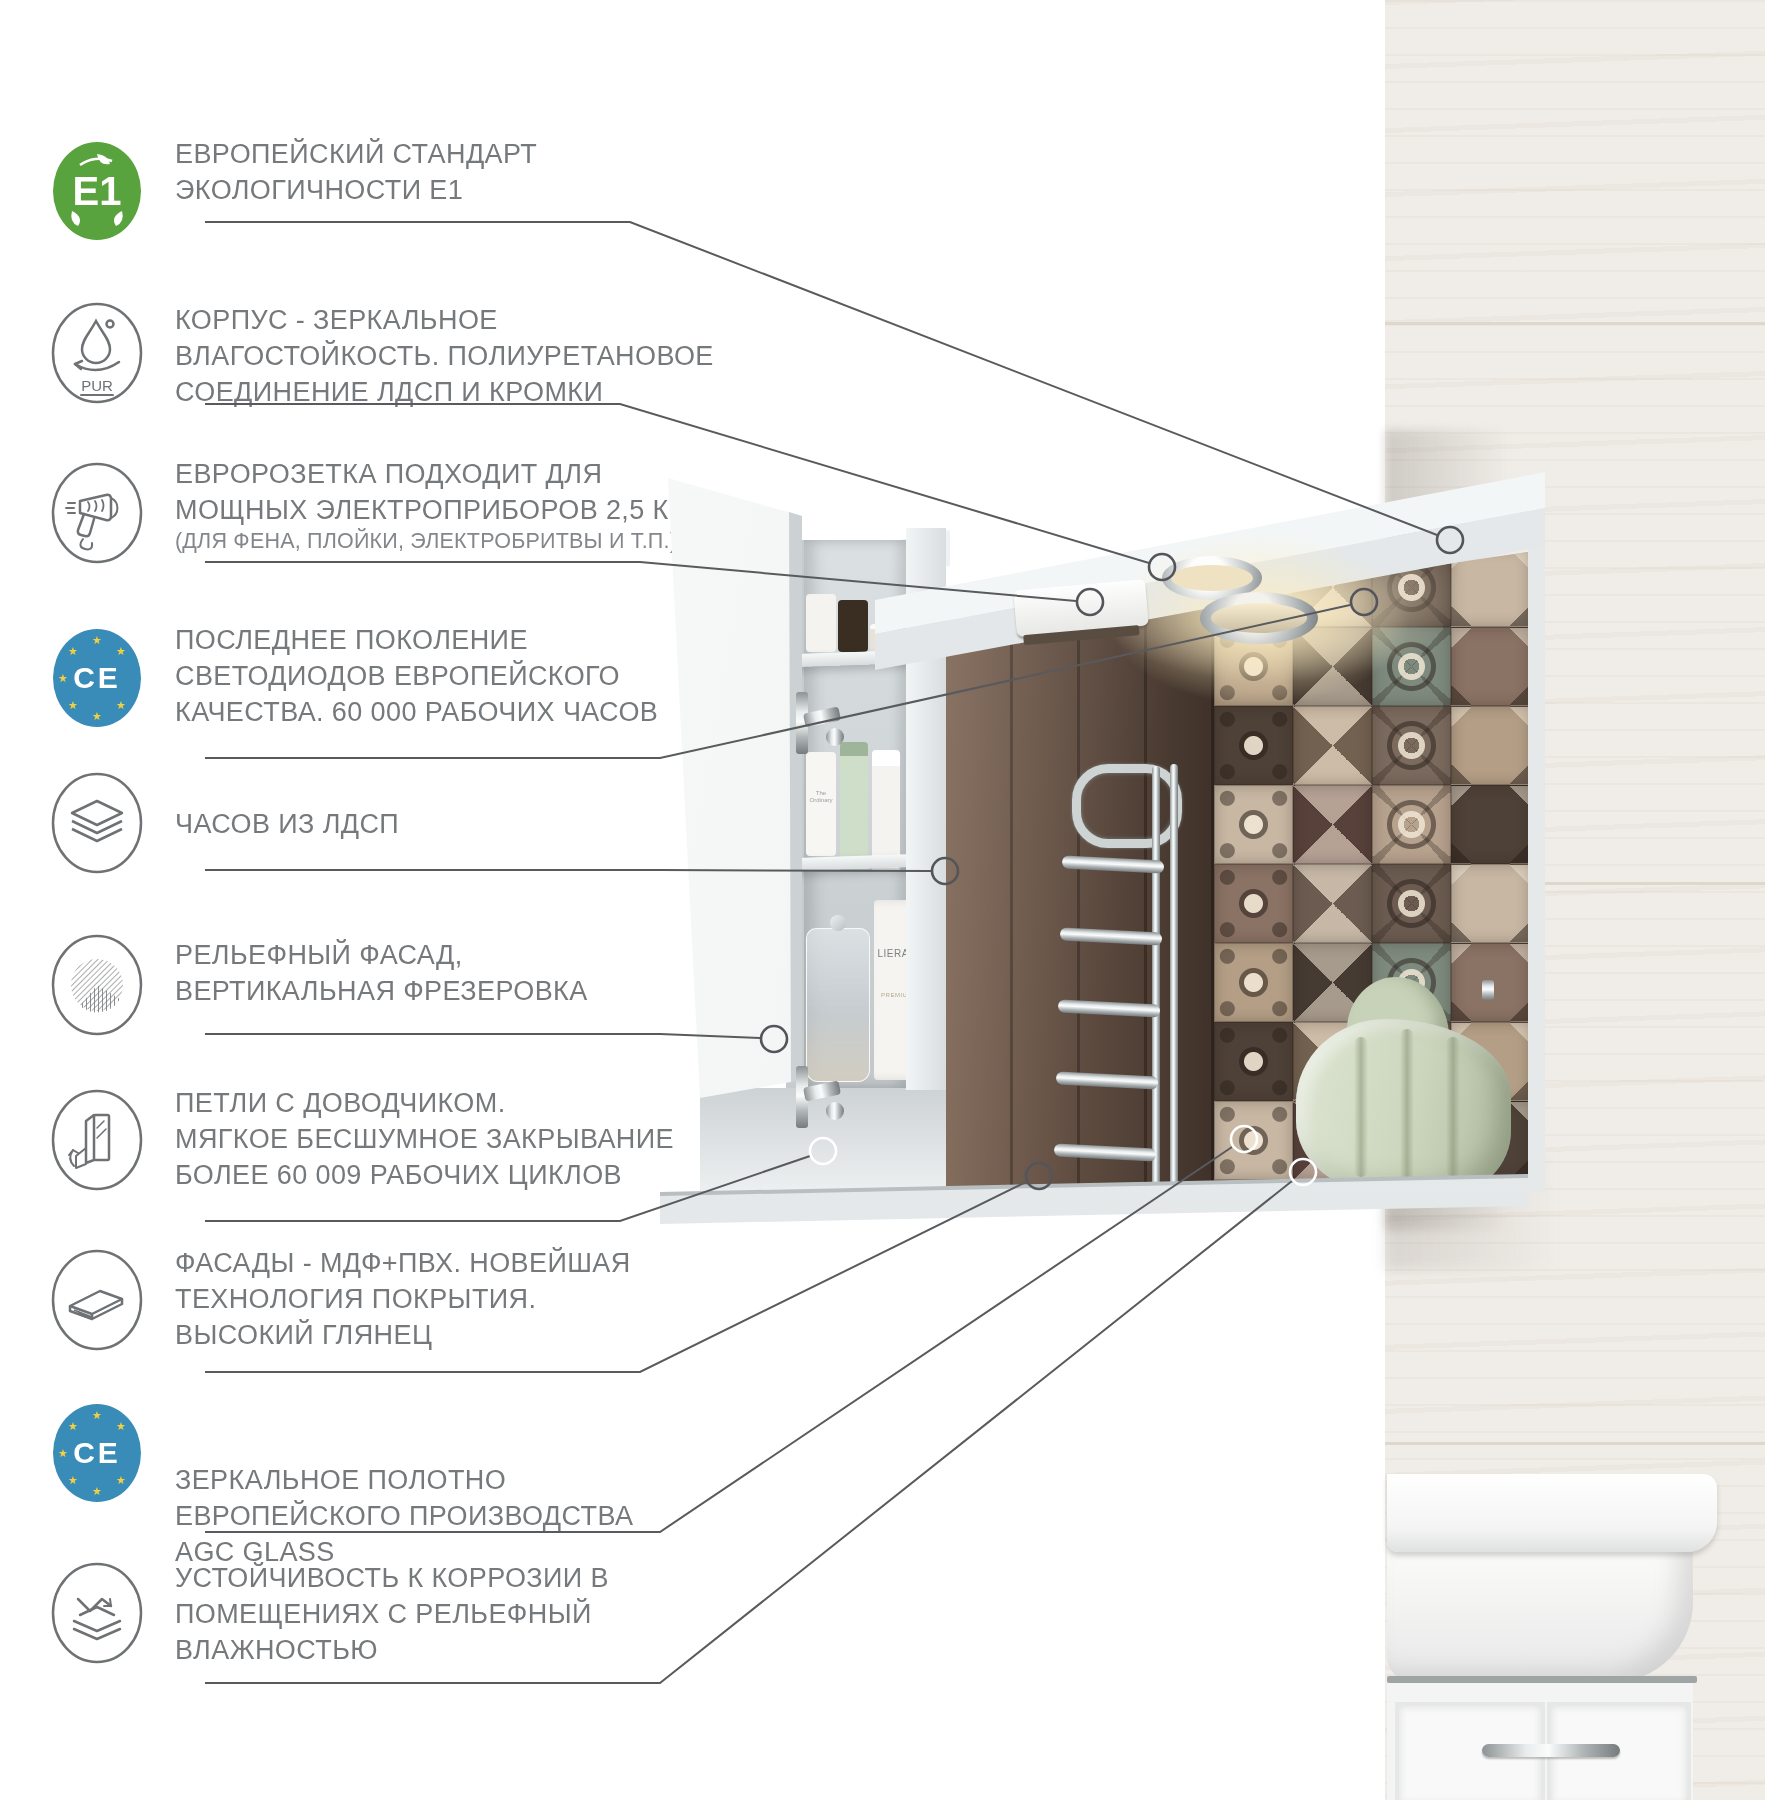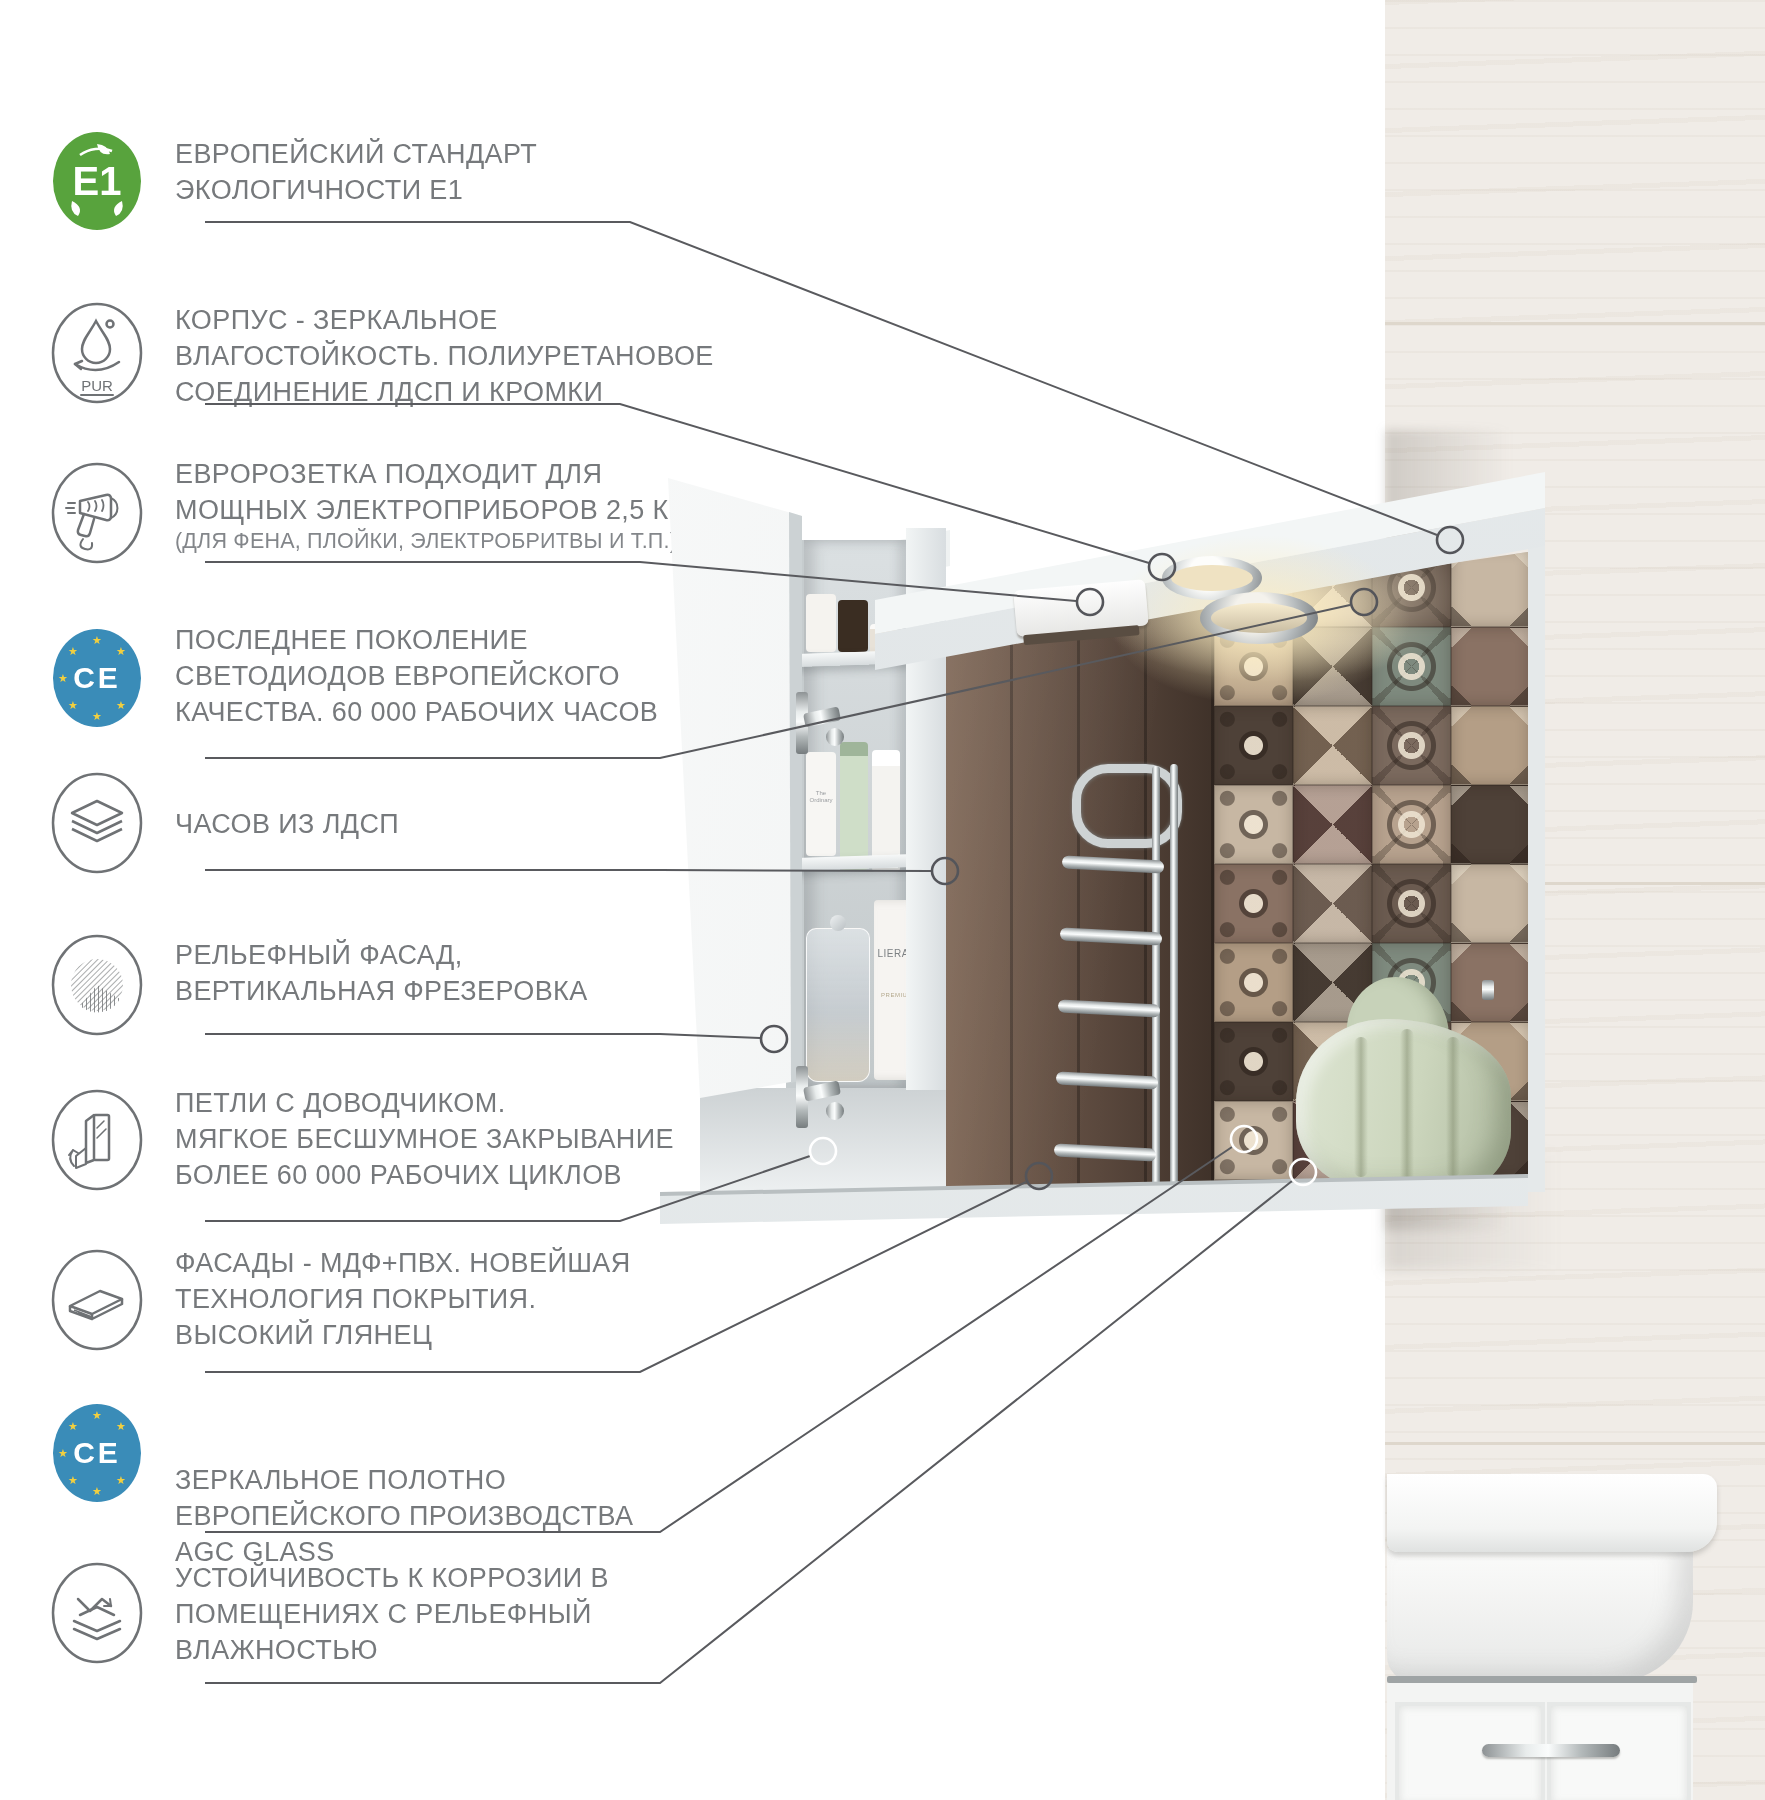--- a/index.html
+++ b/index.html
@@ -264,21 +264,21 @@
   <g>
       <polyline points="205,1532 660,1532 1232,1147"></polyline>
       <circle class="ring-light" cx="1244" cy="1139" r="13"></circle>
     </g>
   <g>
       <polyline points="205,1683 660,1683 1292,1181"></polyline>
       <circle class="ring-light" cx="1303" cy="1172" r="13"></circle>
     </g>
 </svg>
 
-<div class="badge" style="top:129px">
+<div class="badge" style="top:139px">
   <svg viewBox="0 0 94 104">
       <ellipse cx="47" cy="52" rx="44" ry="49" fill="#58a33d"></ellipse>
     <text x="47" y="66" text-anchor="middle" font-size="40" font-weight="bold" fill="#fff">E1</text>
     <path d="M30 26 A30 26 0 0 1 62 22" stroke="#fff" stroke-width="2.5" fill="none"></path>
     <path d="M47 15 q11 1 13 10 q-11 2 -13 -10 Z" fill="#fff"></path>
     <path d="M22 72 q-3 11 6 15 q6 -9 -6 -15 Z" fill="#fff"></path>
     <path d="M72 72 q3 11 -6 15 q-6 -9 6 -15 Z" fill="#fff"></path>
   </svg>
 </div>
 <div class="ftext" style="top:136px">ЕВРОПЕЙСКИЙ СТАНДАРТ
@@ -366,21 +366,21 @@
     <ellipse cx="47" cy="52" rx="44" ry="49" fill="#fff"></ellipse>
     <rect x="44" y="27" width="15" height="45" rx="1.5"></rect>
     <path d="M44 27 L36 33 V75 L44 72"></path>
     <path d="M36 60 L26 68 V80 L36 76 Z" stroke-width="2"></path>
     <path d="M47 40 l7 -7 M47 50 l9 -9" stroke-width="1.5"></path>
     <path d="M23 62 q-6 9 1 16 M23 62 l-4 5 M23 62 l5 3" stroke-width="2"></path>
   </svg>
 </div>
 <div class="ftext" style="top:1085px">ПЕТЛИ С ДОВОДЧИКОМ.
 МЯГКОЕ БЕСШУМНОЕ ЗАКРЫВАНИЕ
-БОЛЕЕ 60 000 РАБОЧИХ ЦИКЛОВ</div>
+БОЛЕЕ 60 009 РАБОЧИХ ЦИКЛОВ</div>
 
 <div class="badge" style="top:1248px">
   <svg viewBox="0 0 94 104" stroke="#6f7275" fill="none" stroke-width="2.5" stroke-linejoin="round">
     <ellipse cx="47" cy="52" rx="44" ry="49" fill="#fff"></ellipse>
     <path d="M20 58 L50 43 72 51 42 66 Z"></path>
     <path d="M20 58 v5 L42 71 V66 M72 51 v5 L42 71"></path>
     <path d="M24 62 l18 7 M28 65 l12 5" stroke-width="1.5"></path>
   </svg>
 </div>
 <div class="ftext" style="top:1245px">ФАСАДЫ -  МДФ+ПВХ. НОВЕЙШАЯ

